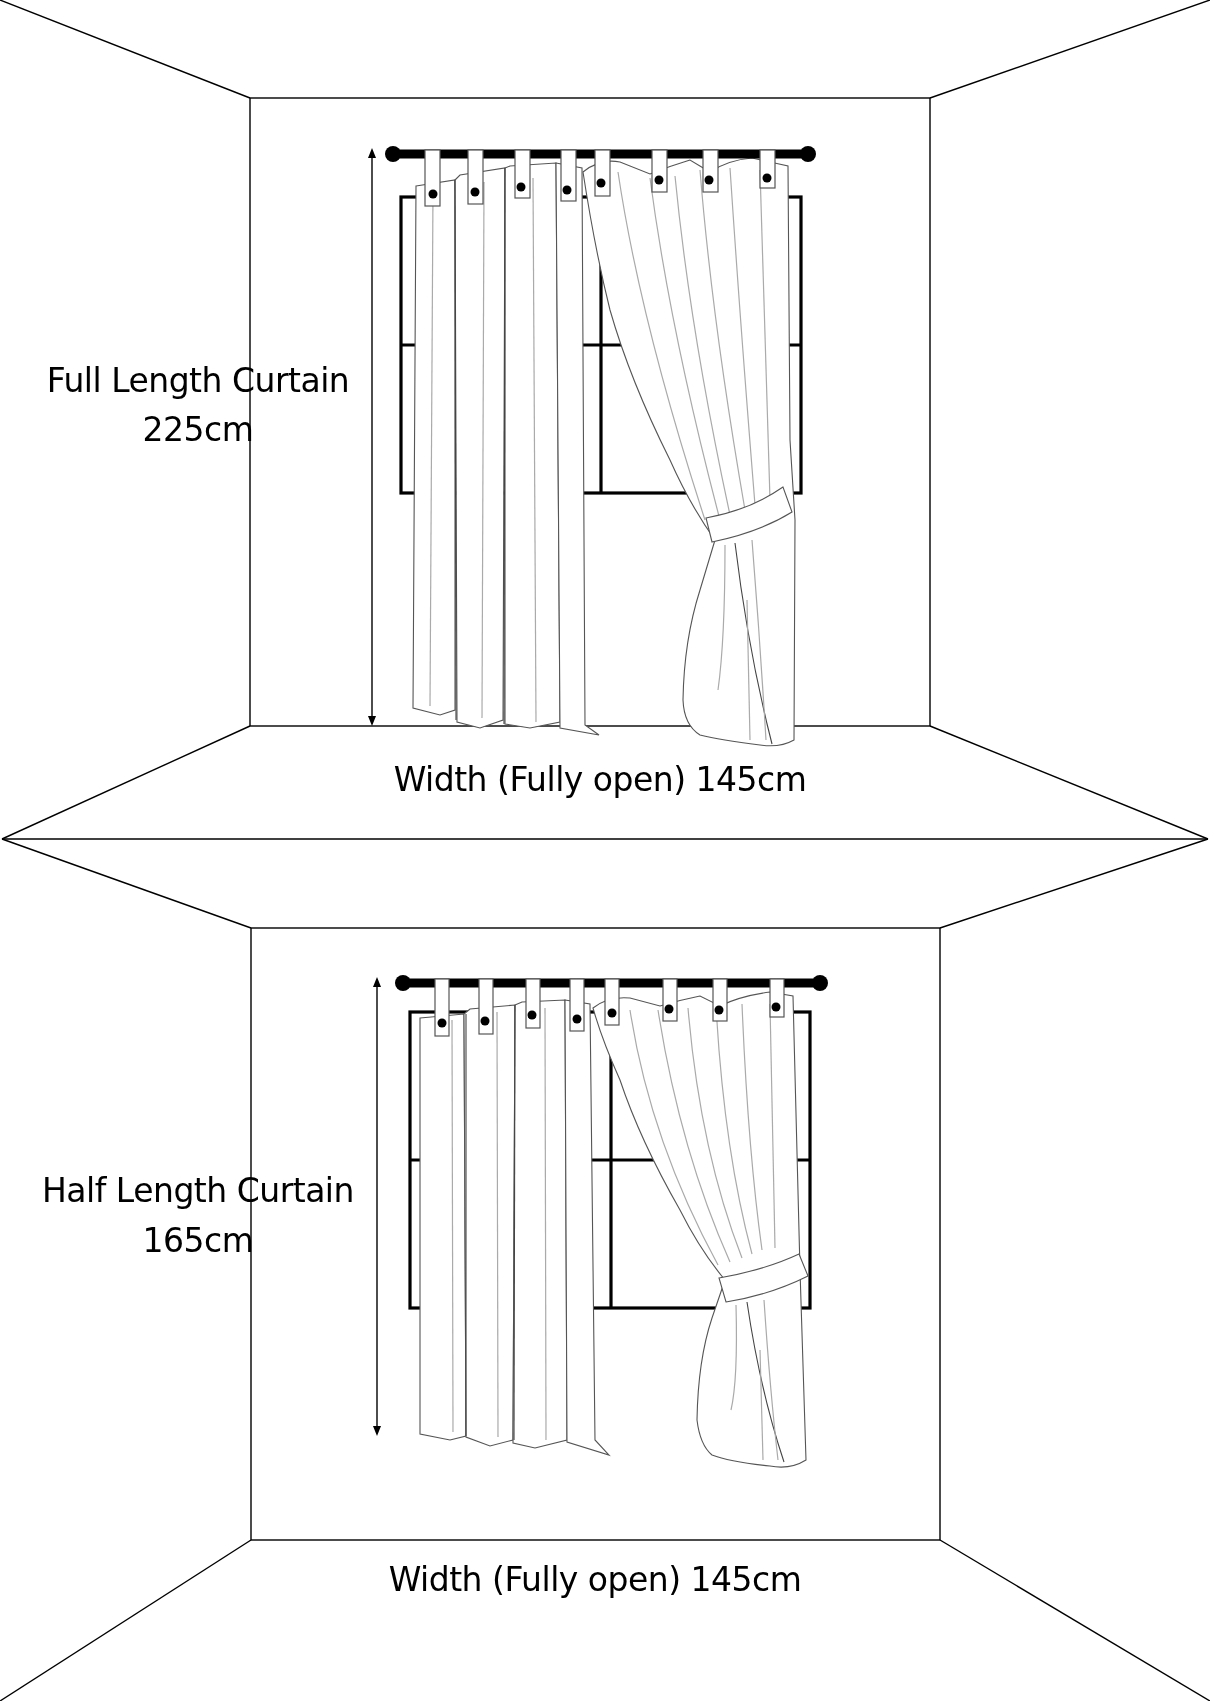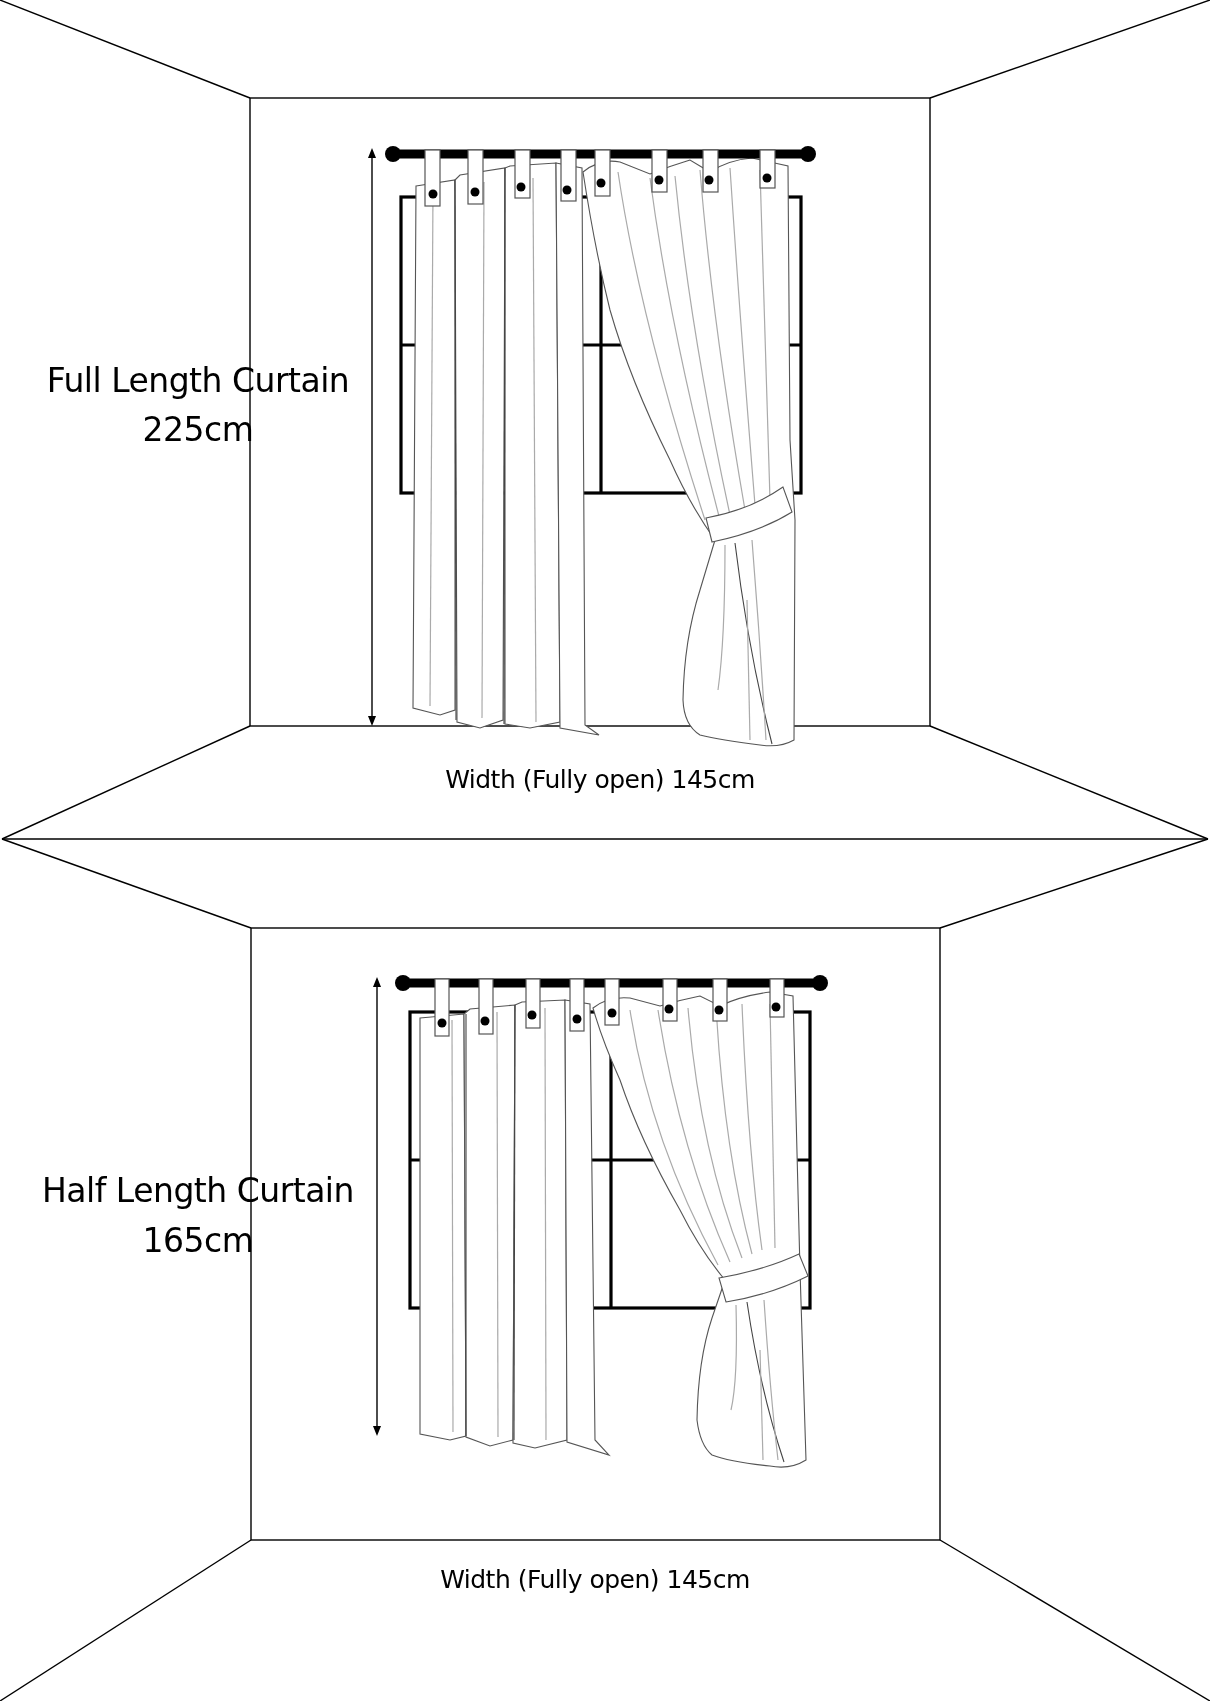--- a/index.html
+++ b/index.html
@@ -7,21 +7,21 @@
     #diagram { position: absolute; left: 0; top: 0; width: 1210px; height: 1701px; }
     .label {
       position: absolute;
       font-family: "DejaVu Sans", "Liberation Sans", sans-serif;
       color: #000000;
       text-align: center;
       white-space: nowrap;
       letter-spacing: -0.5px;
     }
     .side-label { font-size: 33px; line-height: 49px; width: 400px; }
-    .width-label { font-size: 25px; line-height: 40px; width: 700px; }
+    .width-label { font-size: 33px; line-height: 40px; width: 700px; }
     .wall { fill: none; stroke: #000; stroke-width: 1.4; }
     .frame { fill: none; stroke: #000; stroke-width: 3.2; }
     .rod { stroke: #000; stroke-width: 9; stroke-linecap: butt; }
     .tab { fill: #fff; stroke: #555; stroke-width: 1.2; }
     .cloth { fill: #fff; stroke: #555; stroke-width: 1.1; }
     .fold { fill: none; stroke: #aaa; stroke-width: 1.2; }
     .fold-dark { fill: none; stroke: #444; stroke-width: 1.1; }
     .dim { stroke: #000; stroke-width: 1.4; }
   </style>
 </head>

